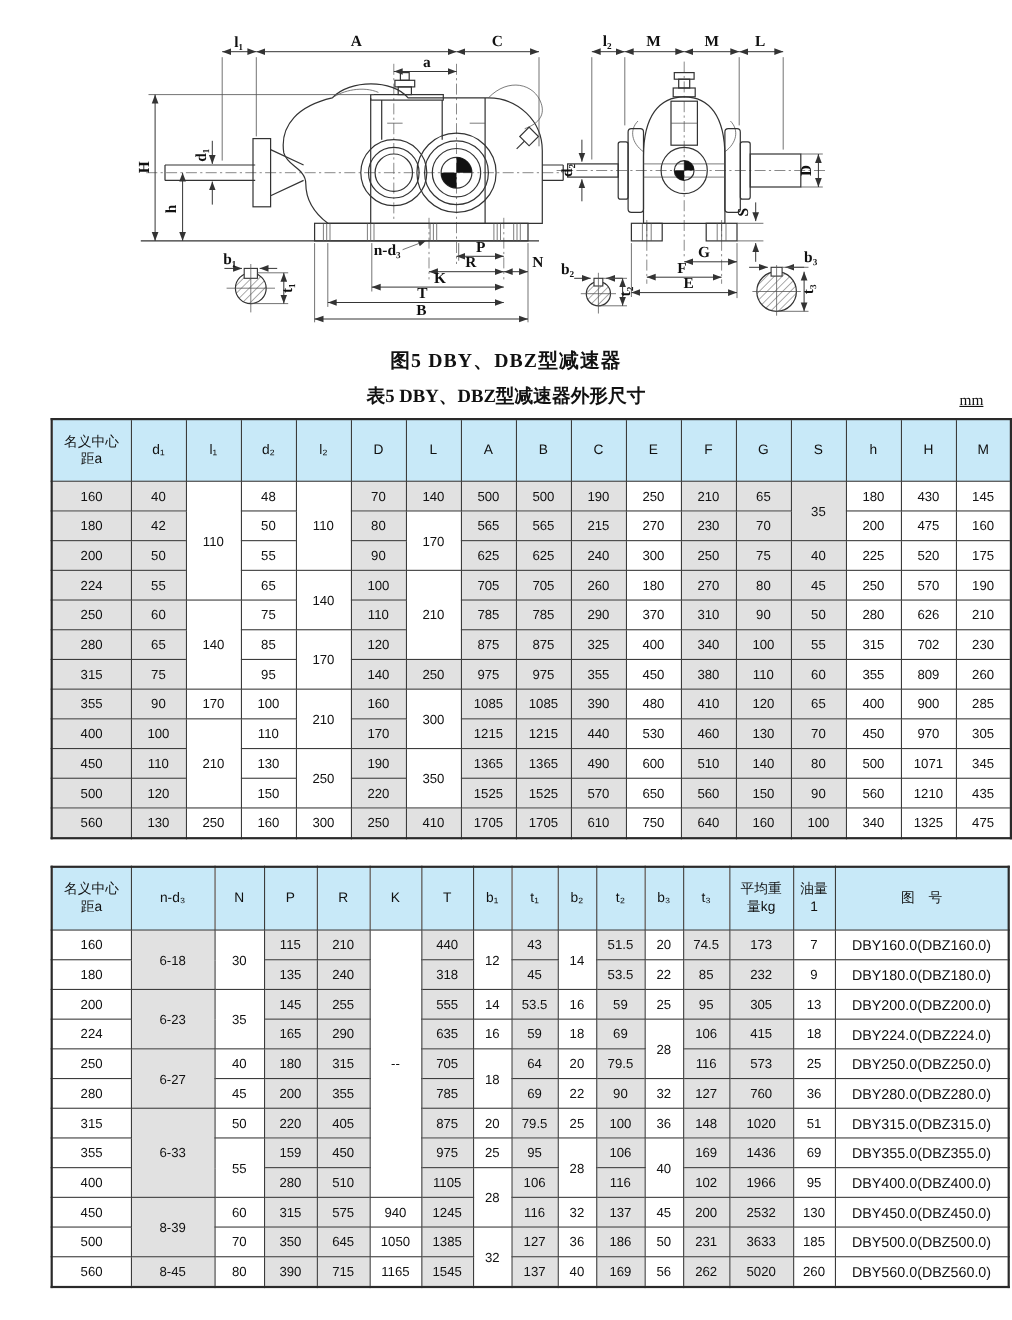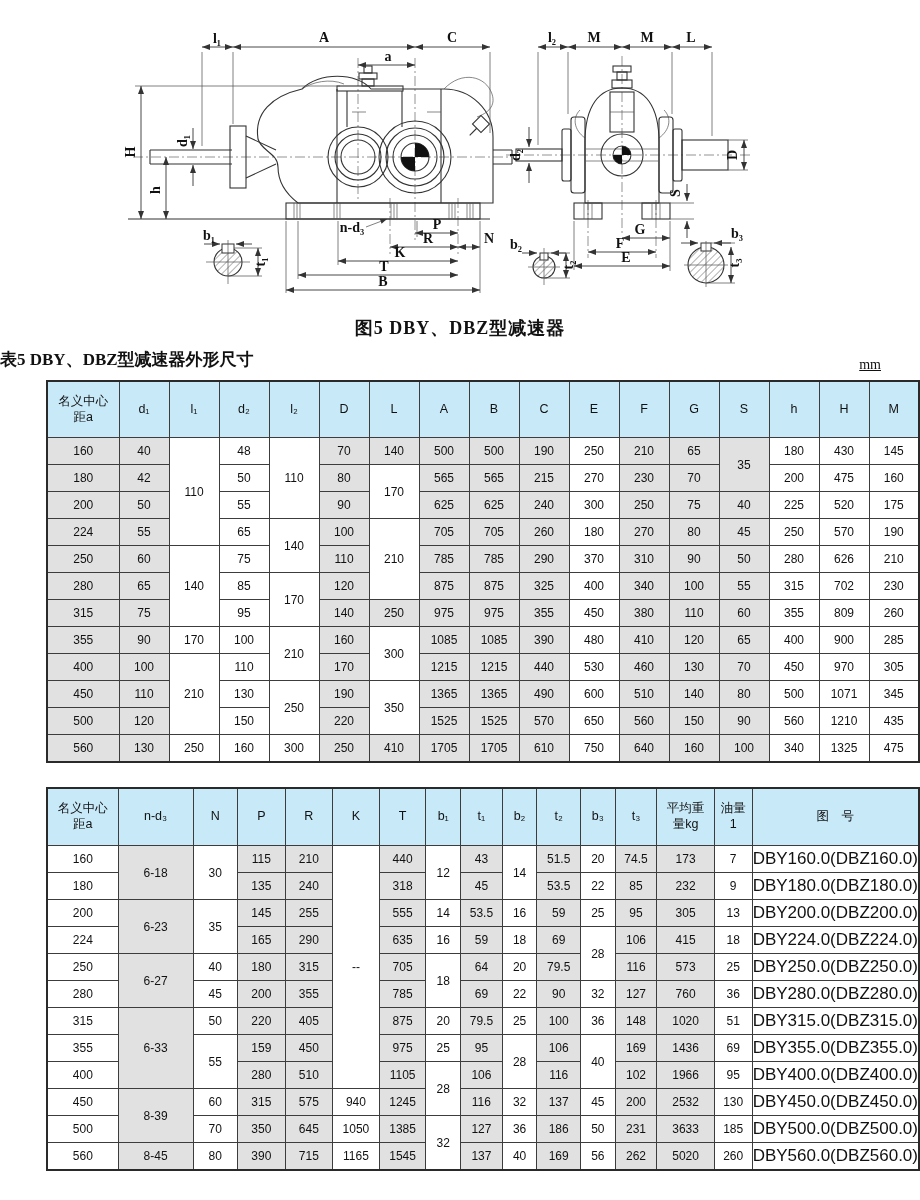--- a/index.html
+++ b/index.html
@@ -5,28 +5,28 @@
   html,body{margin:0;padding:0;background:#fff;}
   body{width:920px;height:1200px;font-family:"Liberation Sans",sans-serif;color:#111;position:relative;}
   .dims-svg{display:block;}
   .ln{fill:none;stroke:#333;stroke-width:1.1;}
   .tn{fill:none;stroke:#555;stroke-width:0.7;}
   .ext{fill:none;stroke:#555;stroke-width:0.75;}
   .cl{fill:none;stroke:#666;stroke-width:0.7;stroke-dasharray:10 3 2 3;}
   .dim,.dimo{fill:none;stroke:#333;stroke-width:0.9;}
   text.dlab{font:bold 14px "Liberation Serif",serif;fill:#111;text-anchor:middle;}
   .fig-caption{text-align:center;font:bold 18px "Liberation Serif",serif;letter-spacing:1px;margin:4px 0 6px;}
-  .tbl-caption-row{position:relative;text-align:left;font:bold 17px "Liberation Serif",serif;margin:8px 0 9px;}
-  .unit{position:absolute;right:39px;bottom:-2px;font:14px "Liberation Serif",serif;font-weight:normal;text-decoration:underline;}
+  .tbl-caption-row{position:relative;text-align:center;font:bold 17px "Liberation Serif",serif;margin:8px 0 9px;}
+  .unit{position:absolute;right:26px;bottom:-2px;font:14px "Liberation Serif",serif;font-weight:normal;text-decoration:underline;}
   table{border-collapse:collapse;margin-left:46px;table-layout:fixed;border:2px solid #2a2a2a;}
   th,td{border:1px solid #3c3c3c;text-align:center;vertical-align:middle;padding:0;overflow:hidden;}
   th{background:#c8e9f8;font-weight:normal;white-space:pre-line;font-size:12.5px;line-height:1.25;}
   #t1 th{height:55px;} #t1 td{height:26px;font-size:12px;}
   #t2 th{height:56px;} #t2 td{height:26px;font-size:12px;}
-  #t2 td:last-child{font-size:17px;text-align:right;}
+  #t2 td:last-child{font-size:13px;}
   td.g{background:#e1e1e1;}
   .gap{height:24px;}
 </style>
 </head>
 <body>
 
 <svg class="dims-svg" width="920" height="312" viewBox="0 0 920 312" xmlns="http://www.w3.org/2000/svg">
   <defs>
     <marker id="ar" viewBox="0 0 8 8" refX="8" refY="4" markerWidth="9" markerHeight="9" orient="auto-start-reverse">
       <path d="M0,1 L8,4 L0,7 Z" fill="#333"></path>

